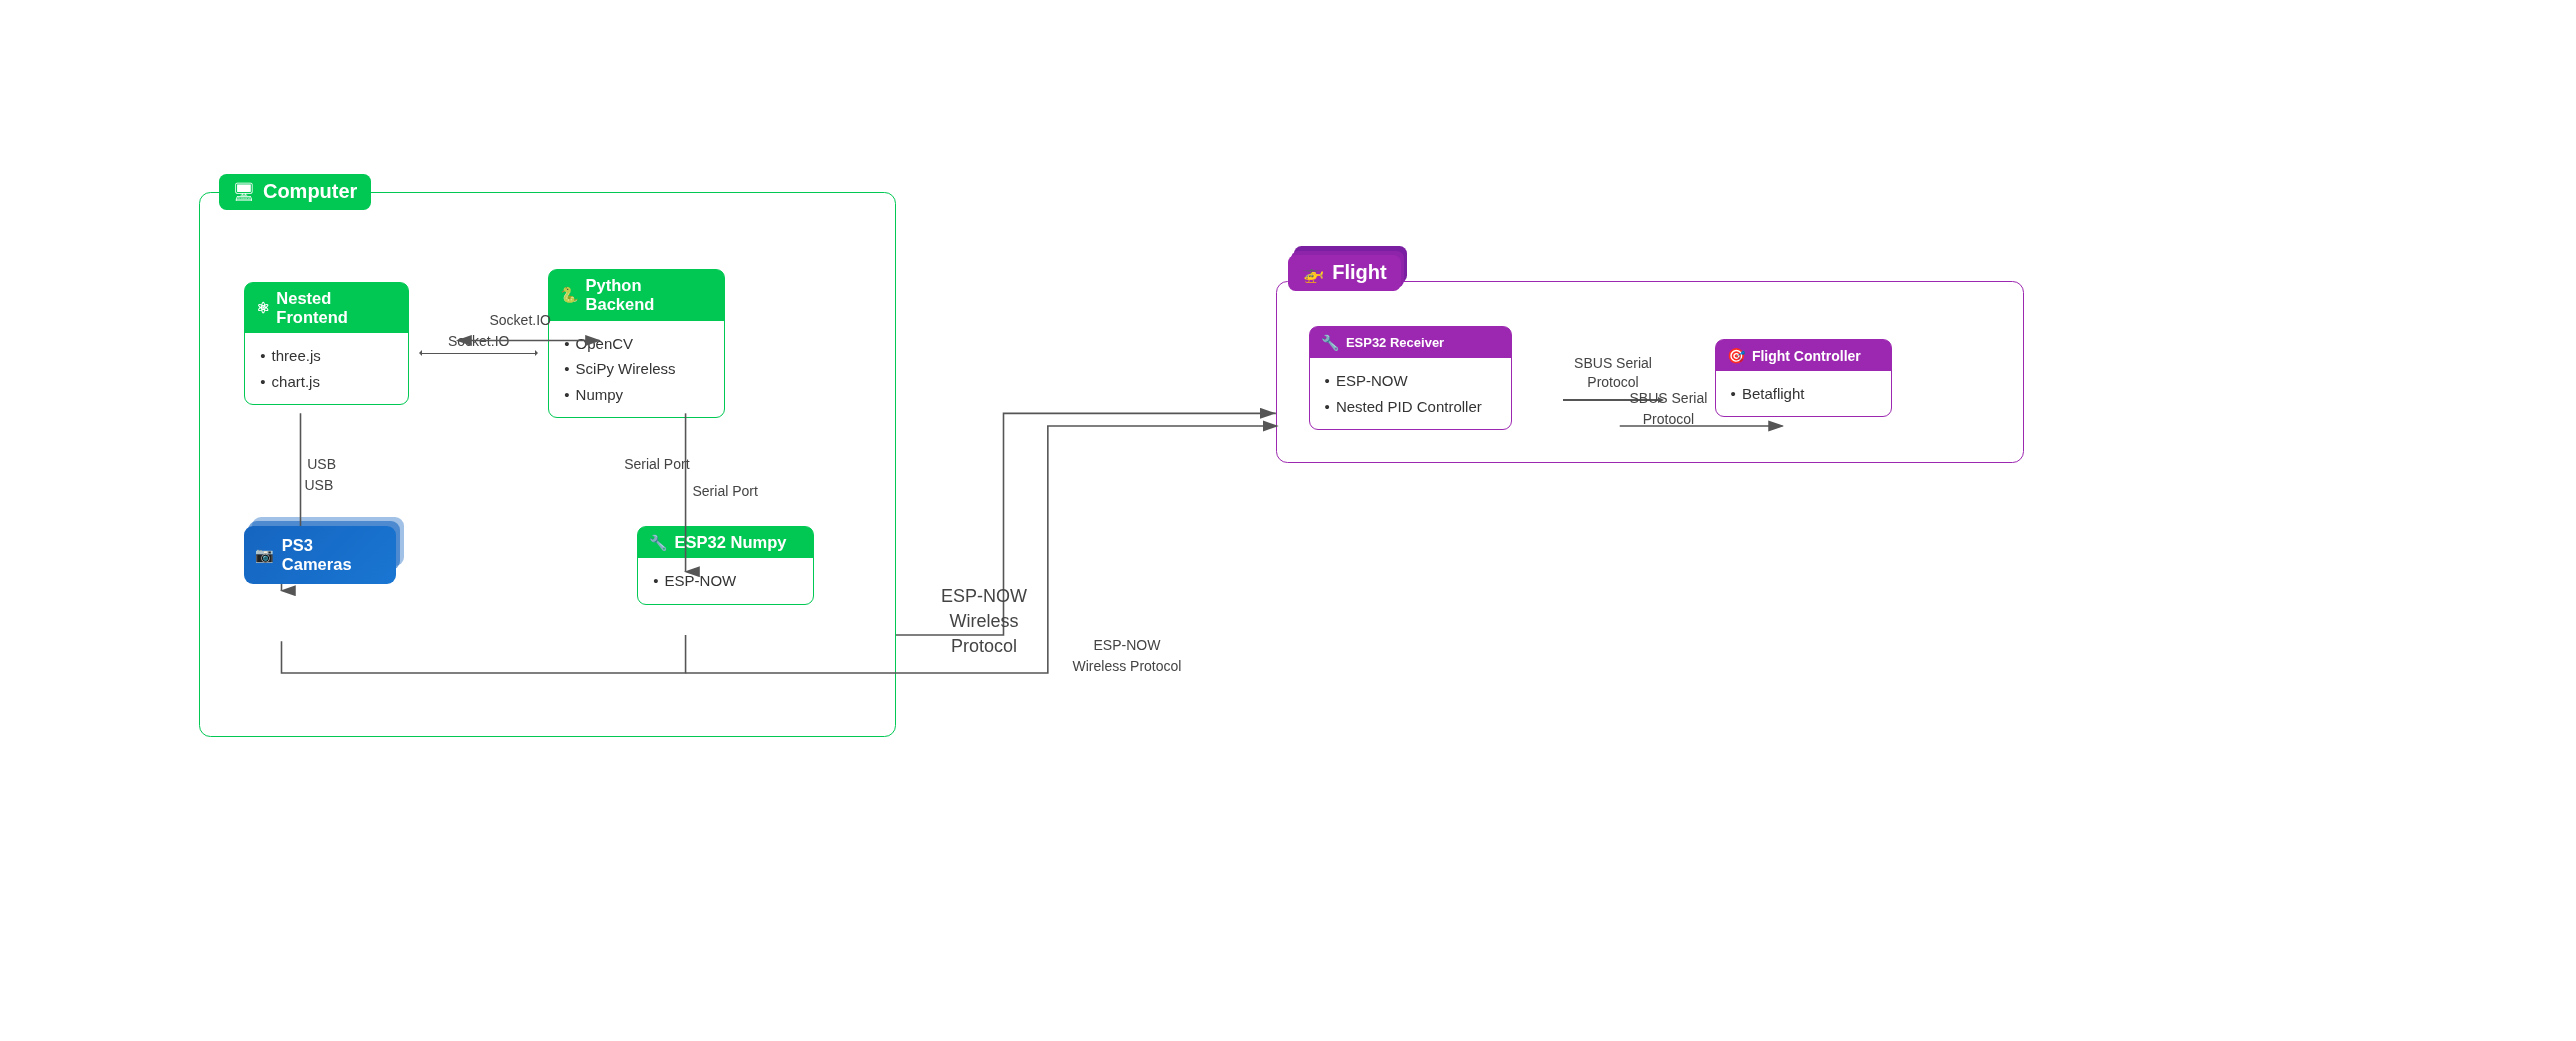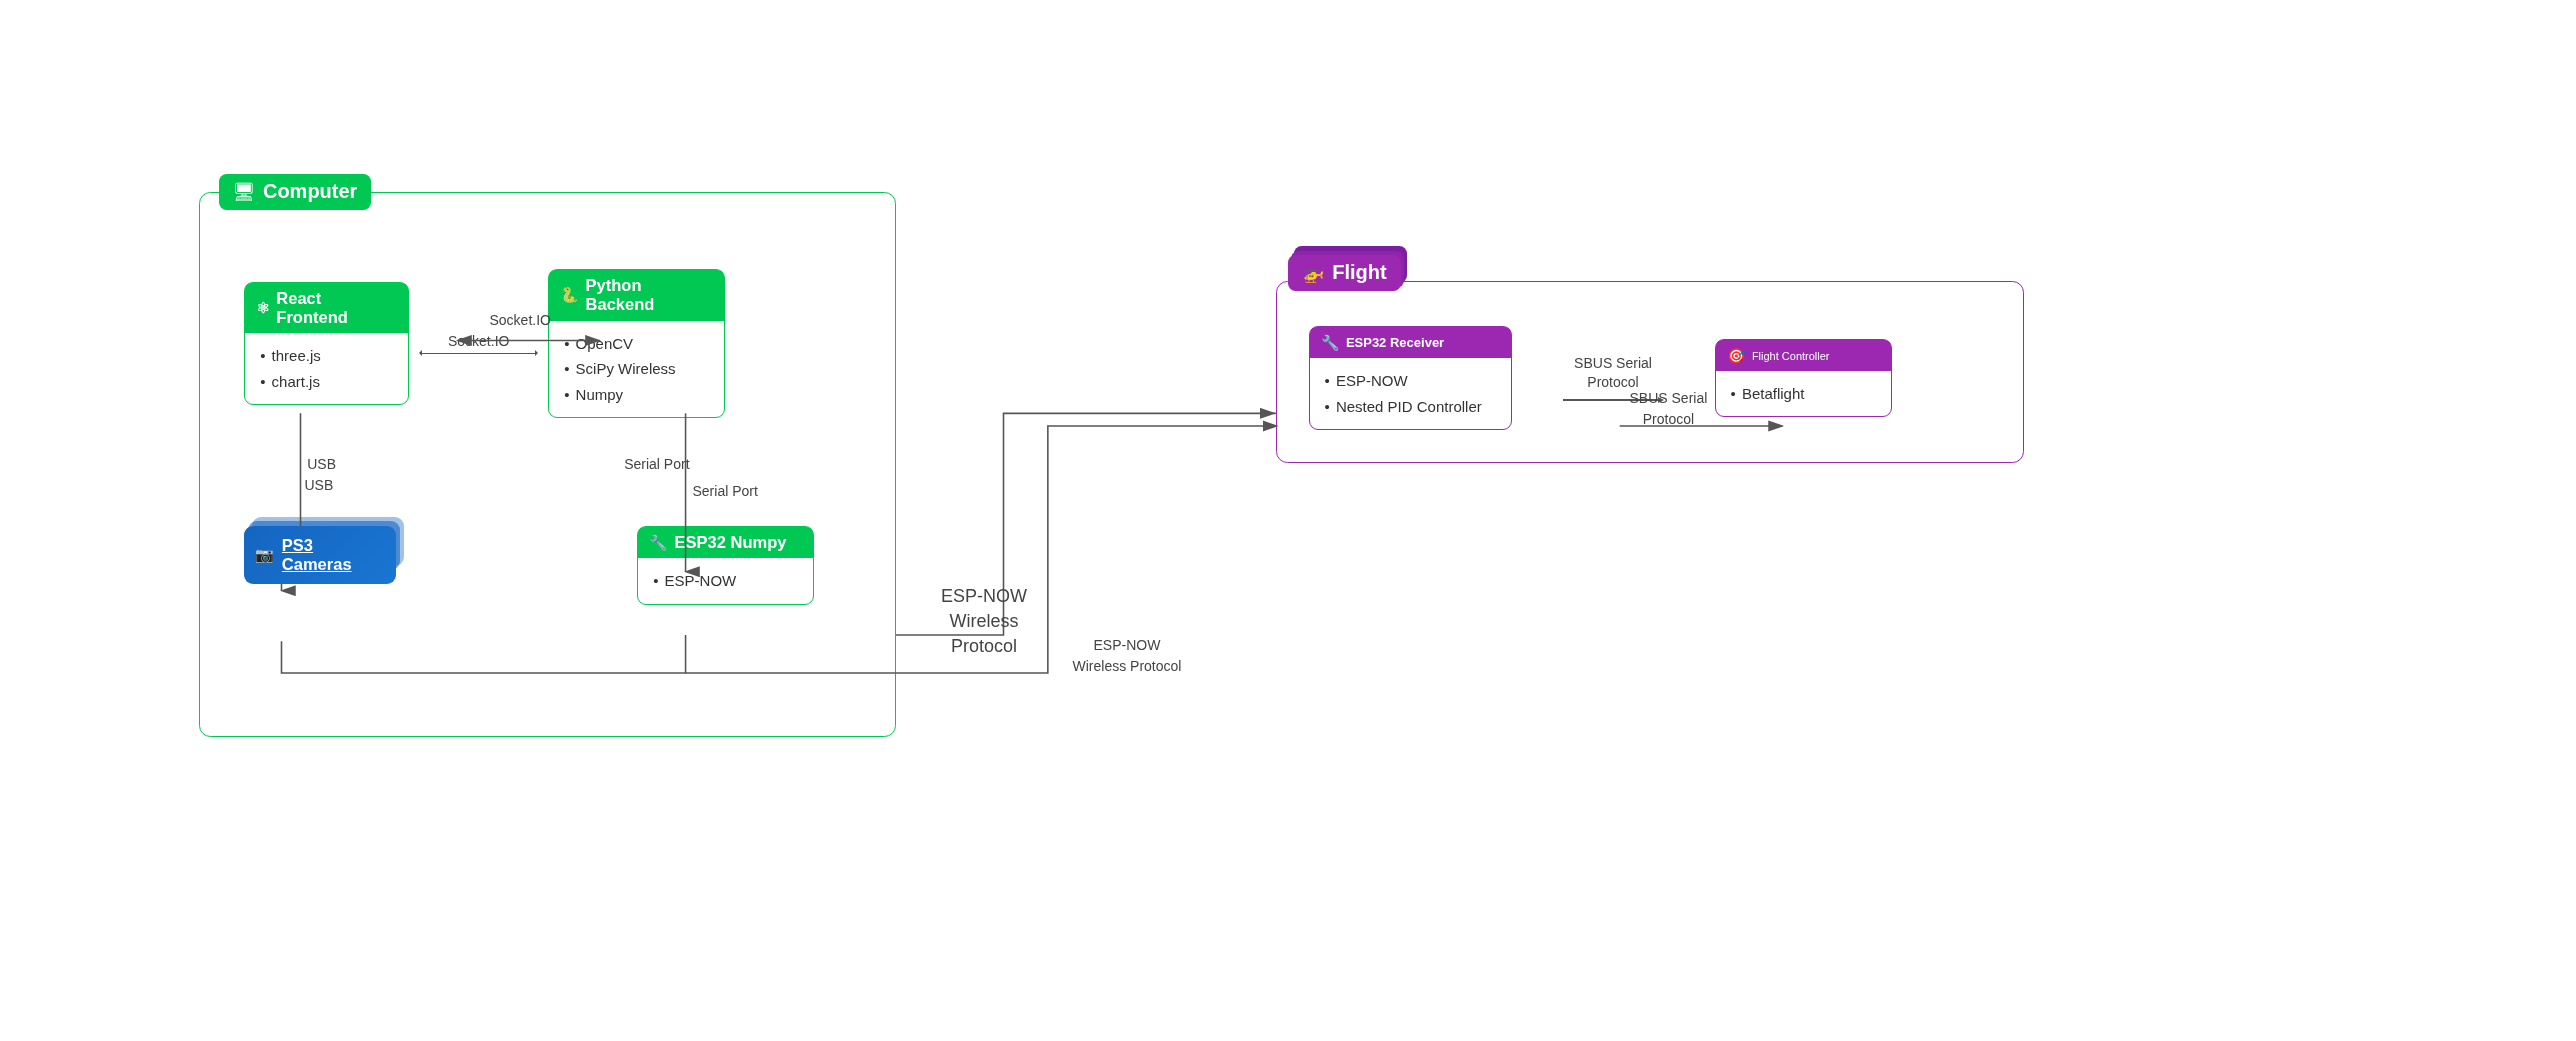--- a/index.html
+++ b/index.html
@@ -198,21 +198,21 @@
     <div class="computer-badge">
       <span class="computer-icon">🖥</span>
       <span class="badge-label">Computer</span>
     </div>
 
     <div style="display: flex; align-items: center; gap: 0; margin-top: 38px; margin-left: 12.7px;">
 
       <div class="green-box" style="width: 165px;">
         <div class="green-box-header">
           <span class="icon">⚛</span>
-          <span>React Frontend</span>
+          <span>Nested Frontend</span>
         </div>
         <div class="green-box-body">
           <ul>
             <li>three.js</li>
             <li>chart.js</li>
           </ul>
         </div>
       </div>
 
       <div style="display: flex; flex-direction: column; align-items: center; width: 139px; gap: 3.8px;">
@@ -250,21 +250,21 @@
       <div style="position: absolute; left: 380px; top: 25px; font-size: 14px; color: #444; text-align: center;">Serial Port</div>
     </div>
 
     <div style="display: flex; align-items: flex-start; gap: 241px; margin-left: 12.7px; margin-top: 19px;">
 
       <div style="position: relative; width: 152px; height: 51px;">
         <div style="position:absolute;top:-9px;left:7.6px;right:-7.6px;height:49px;background:#1565c0;border-radius:9px;opacity:0.4;"></div>
         <div style="position:absolute;top:-4.4px;left:3.8px;right:-3.8px;height:49px;background:#1565c0;border-radius:9px;opacity:0.6;"></div>
         <div style="background: linear-gradient(135deg, #1565c0, #1976d2);border-radius:9px;padding:10px 11.4px;display:flex;align-items:center;gap:7.6px;position:relative;z-index:1;">
           <span style="color:#fff;font-size:15px;">📷</span>
-          <span style="color:#fff;font-size:16.5px;font-weight:700;text-decoration:underline;">PS3 Cameras</span>
+          <span style="color:#fff;font-size:16.5px;font-weight:700;">PS3 Cameras</span>
         </div>
       </div>
 
       <div class="green-box" style="width: 177px;">
         <div class="green-box-header">
           <span class="icon">🔧</span>
           <span>ESP32 Numpy</span>
         </div>
         <div class="green-box-body">
           <ul>
@@ -312,21 +312,21 @@
           <span style="font-size:14px;color:#444;text-align:center;line-height:1.4;">SBUS Serial<br>Protocol</span>
           <div style="display:flex;align-items:center;width:101px;">
             <div style="flex:1;height:1.6px;background:#555;"></div>
             <div style="width:0;height:0;border-top:3.8px solid transparent;border-bottom:3.8px solid transparent;border-left:6.3px solid #555;"></div>
           </div>
         </div>
 
         <div class="purple-box" style="width: 177px;">
           <div class="purple-box-header">
             <span style="color:#fff;font-size:15px;">🎯</span>
-            <span style="color:#fff;font-size:11px;font-weight:400;">Flight Controller</span>
+            <span style="color:#fff;font-size:14px;font-weight:700;">Flight Controller</span>
           </div>
           <div class="purple-box-body">
             <ul>
               <li>Betaflight</li>
             </ul>
           </div>
         </div>
 
       </div>
     </div>

